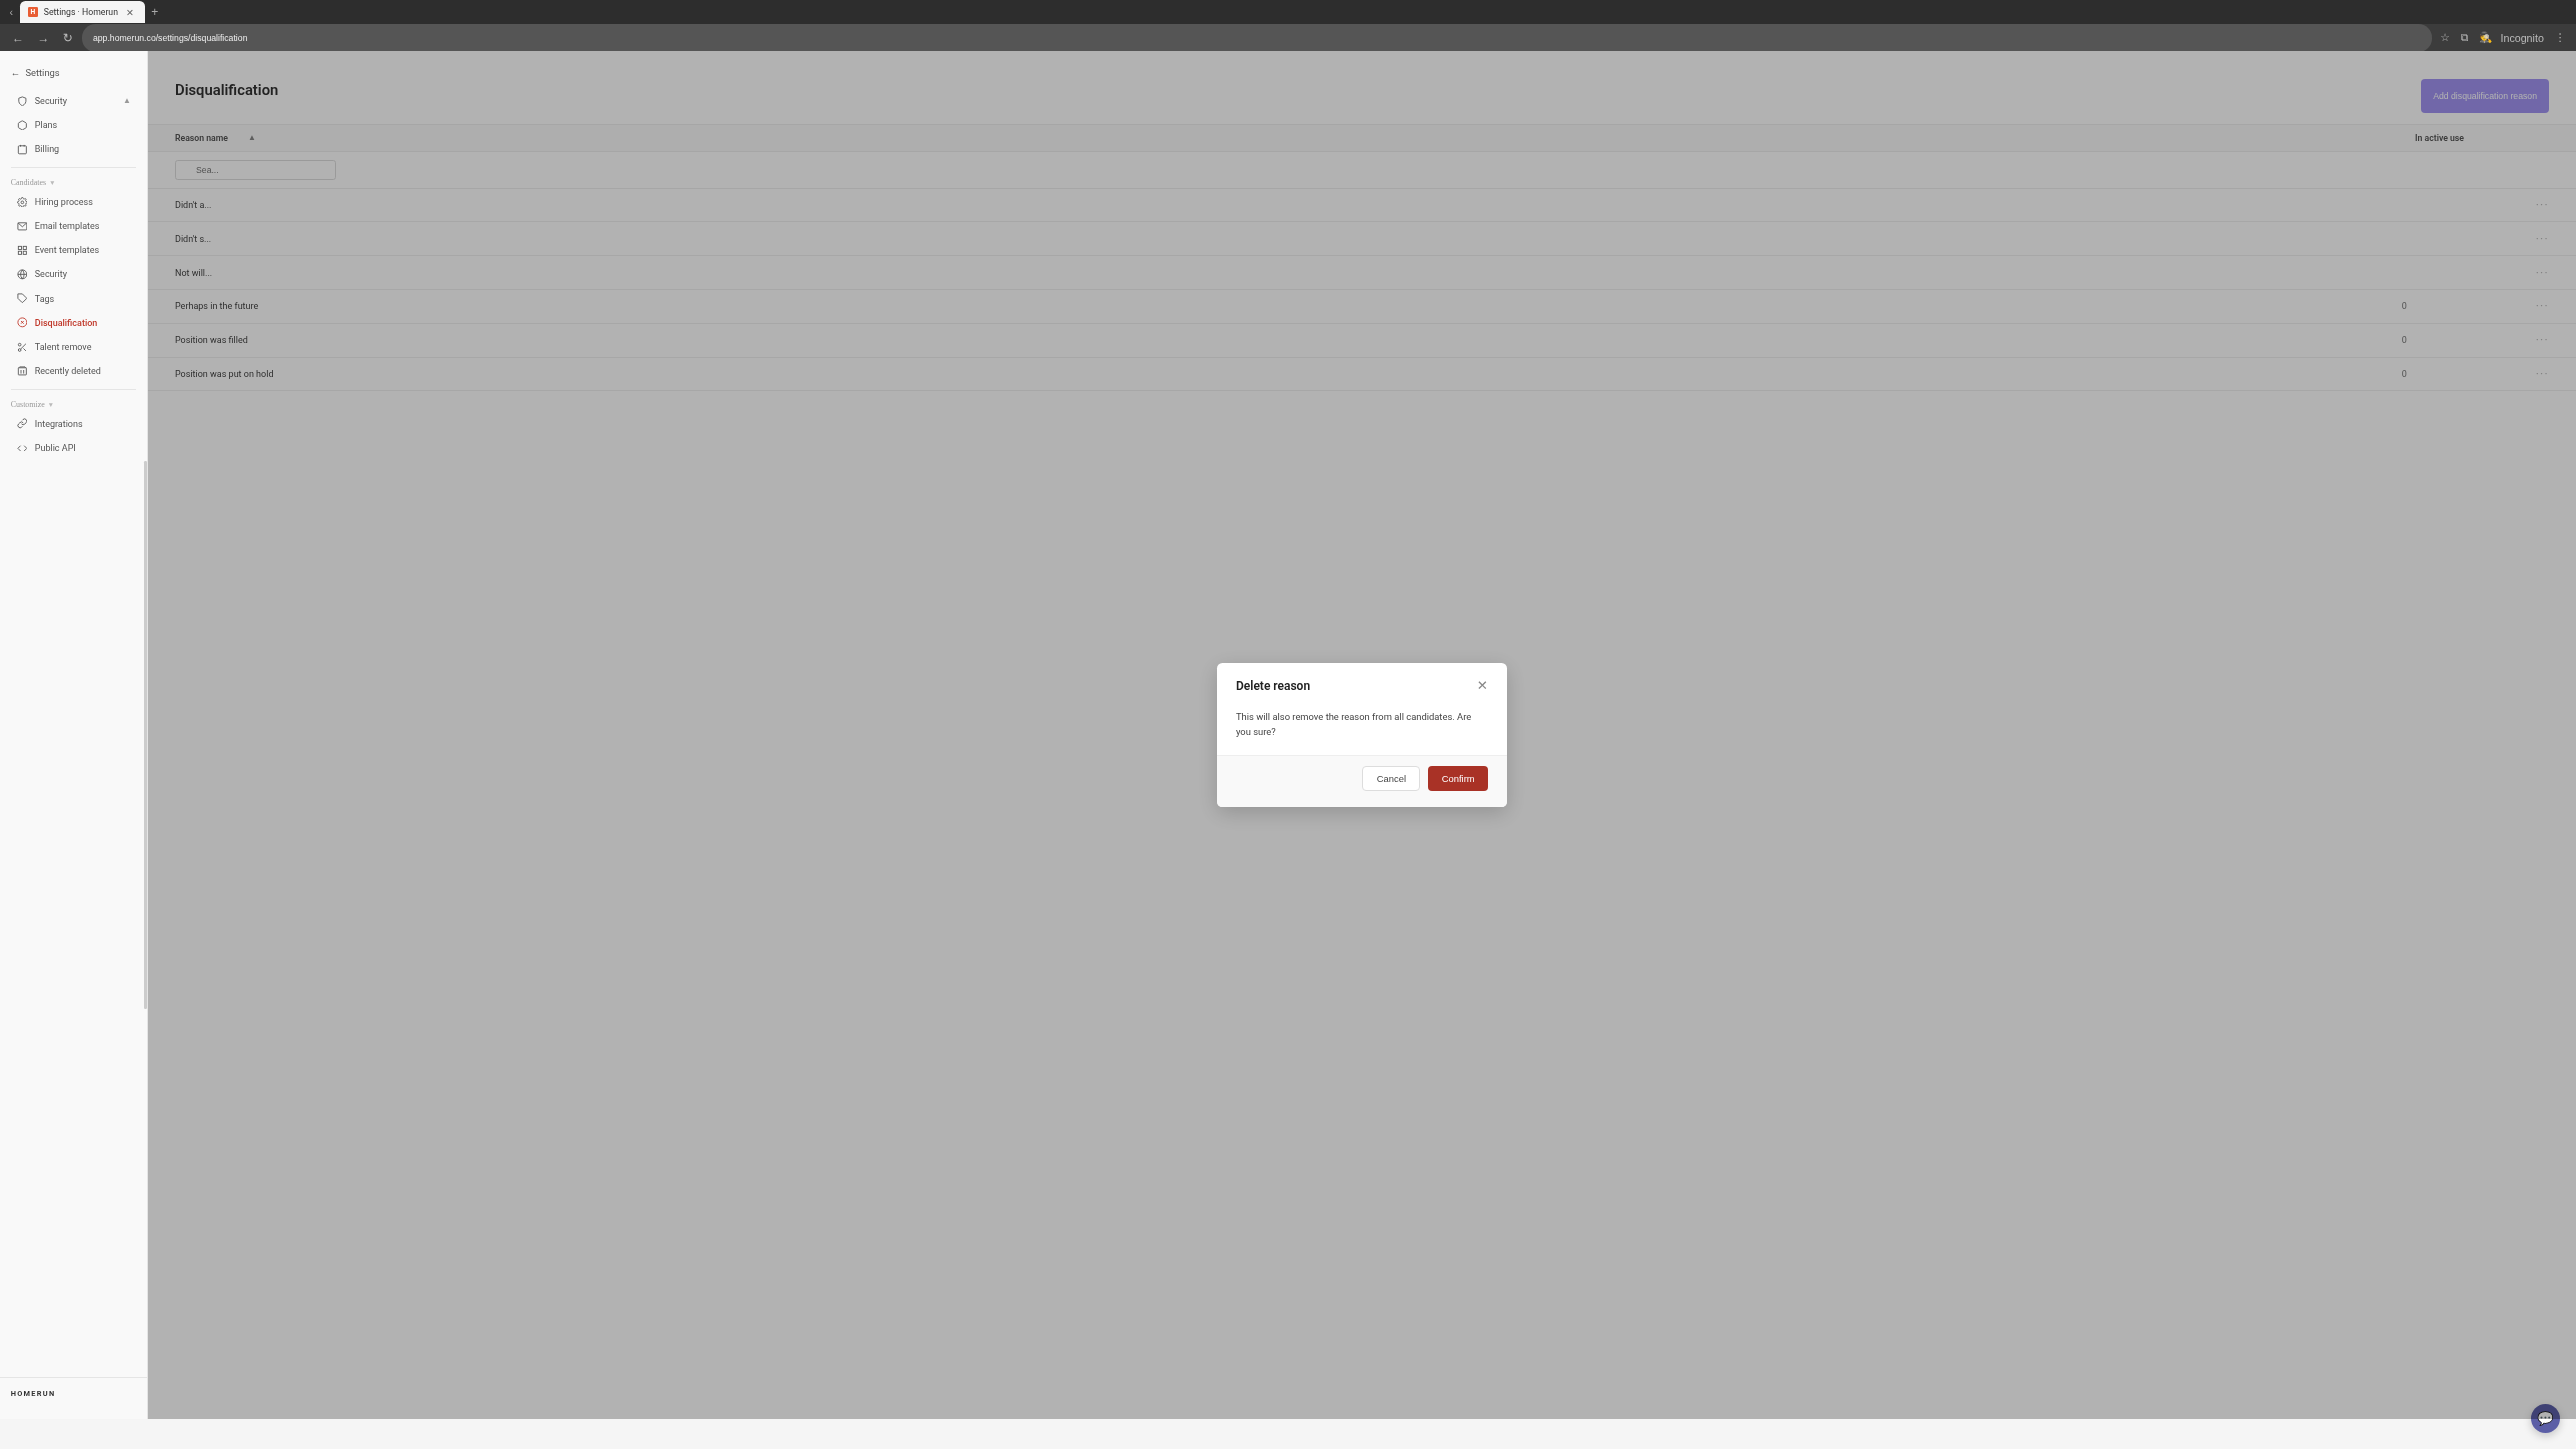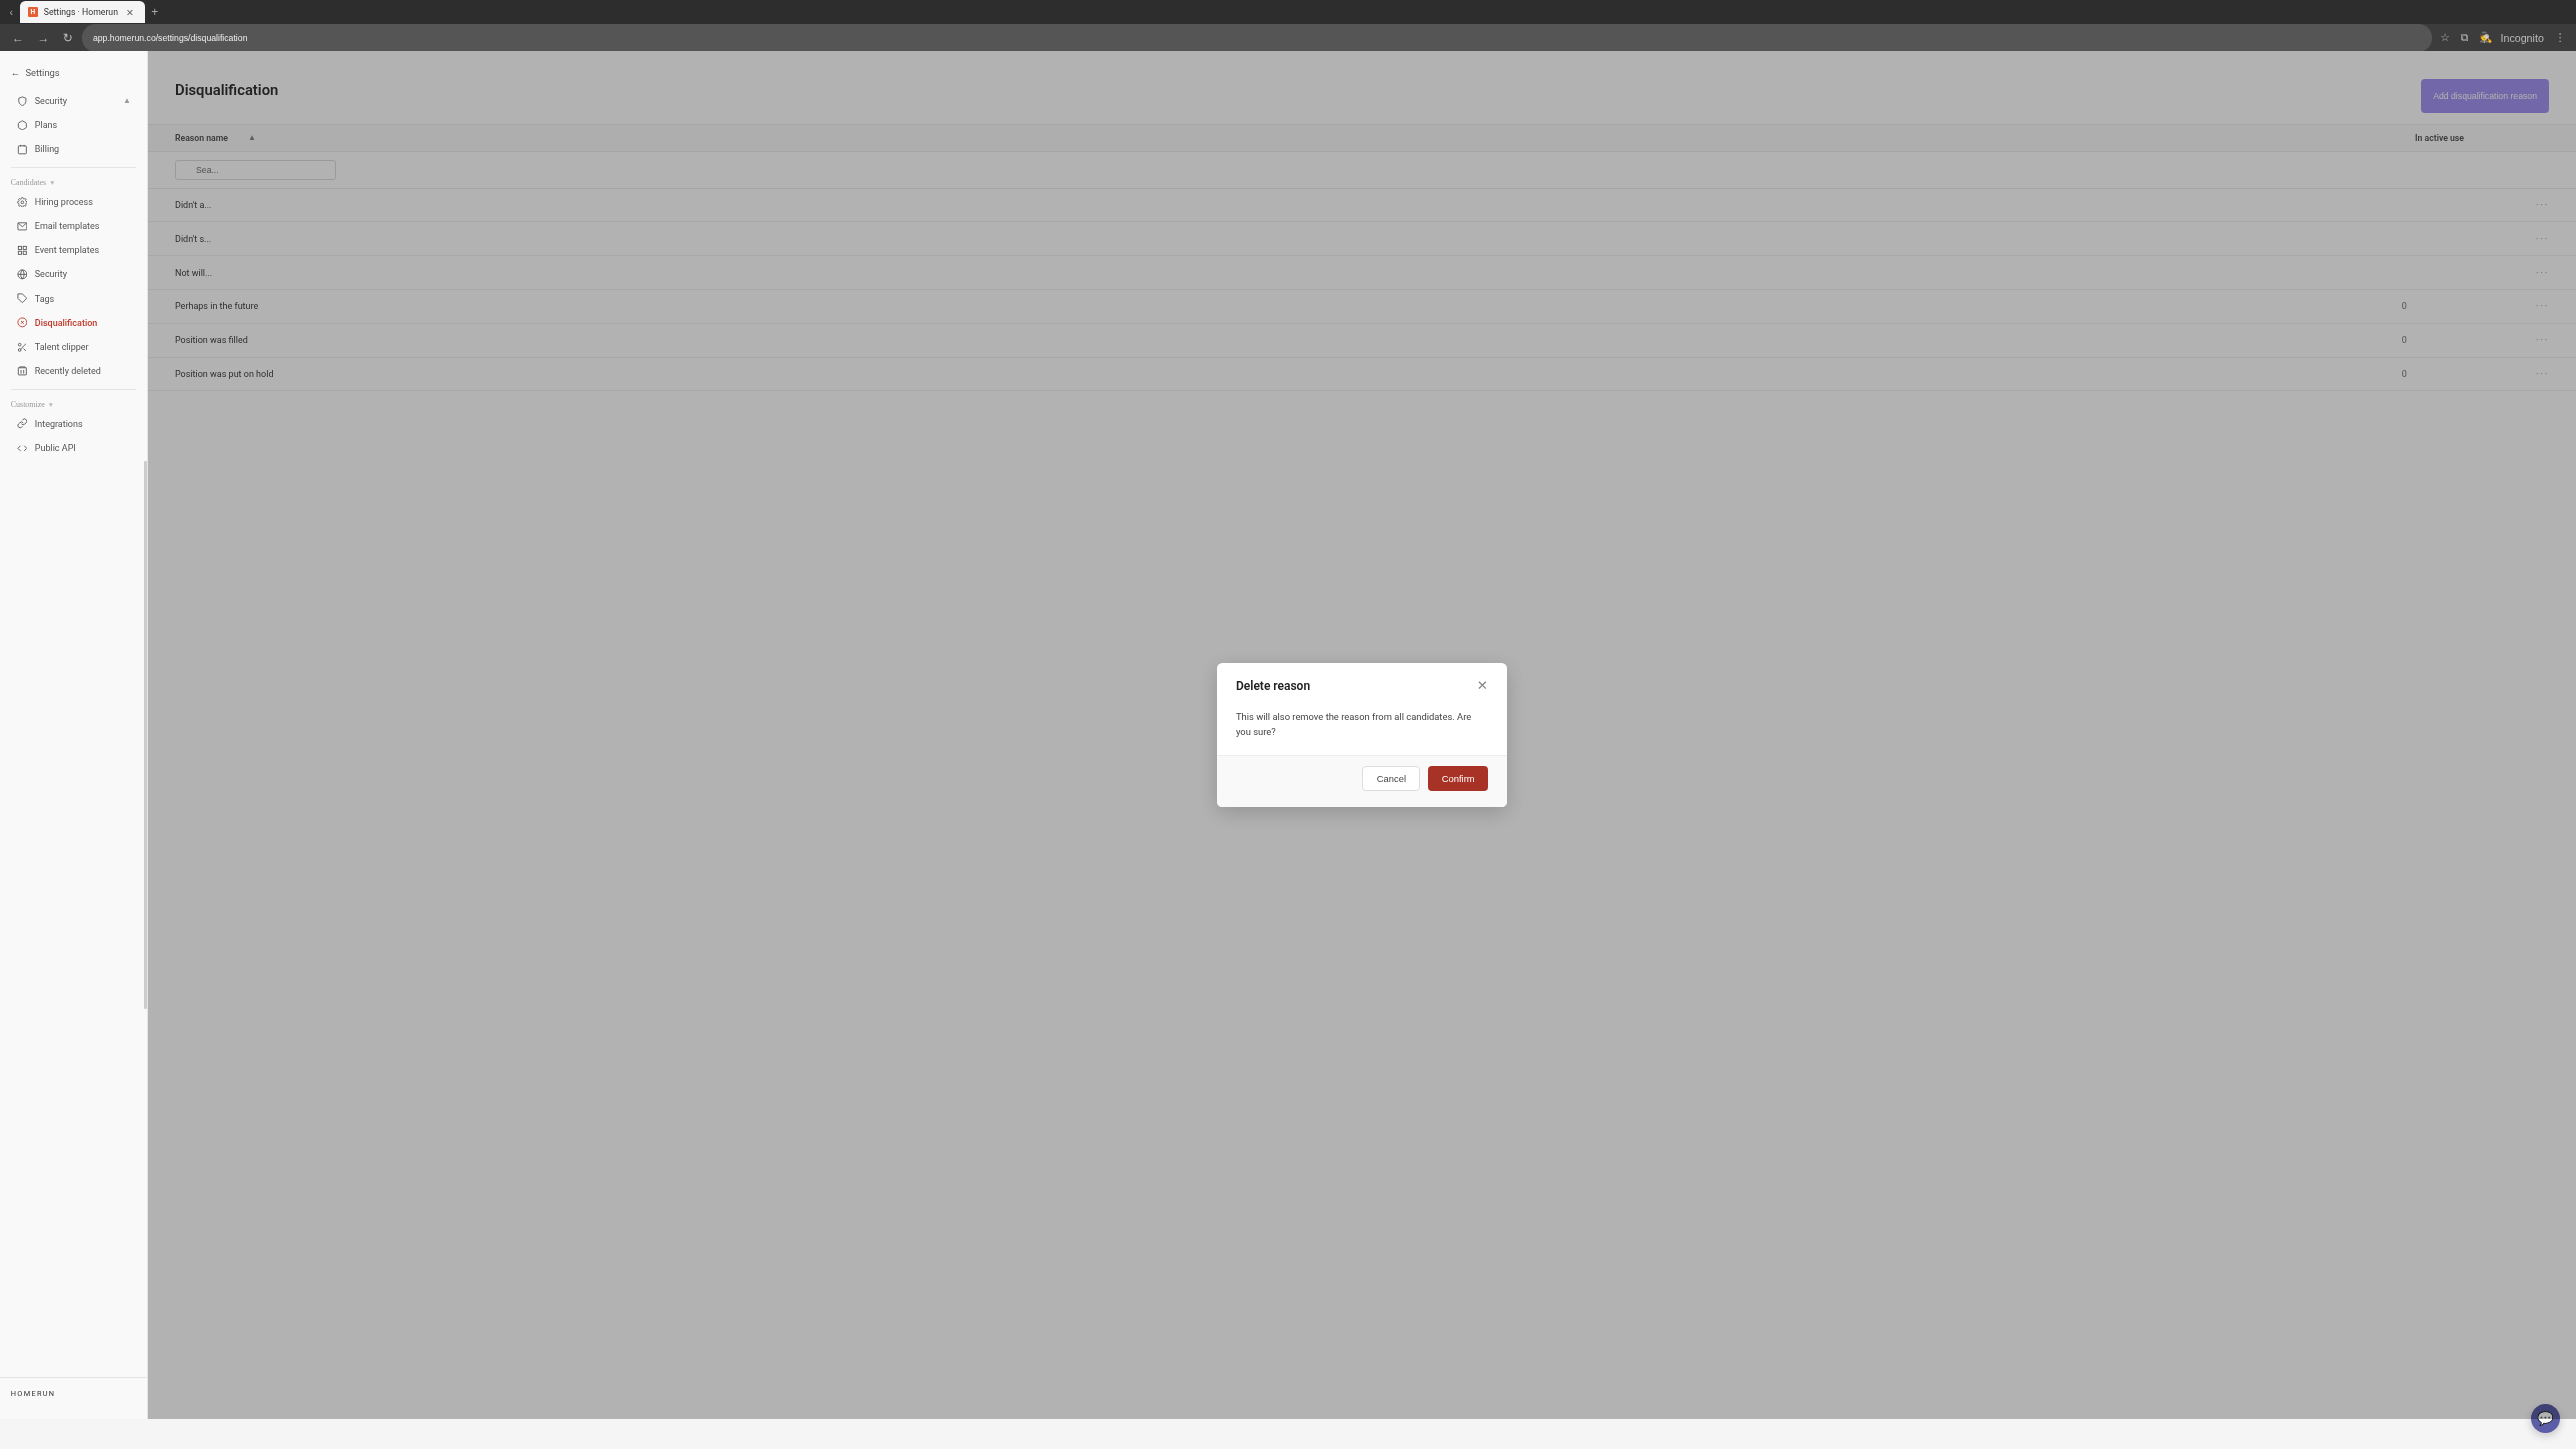--- a/index.html
+++ b/index.html
@@ -484,21 +484,21 @@
 
     <div class="sidebar-item">
       <div class="sidebar-item-icon">
         <svg width="10.7" height="10.7" viewBox="0 0 24 24" fill="none" stroke="currentColor" stroke-width="2">
           <circle cx="6" cy="6" r="3"></circle>
             <circle cx="6" cy="18" r="3"></circle>
             <line x1="20" y1="4" x2="8.12" y2="15.88"></line>
             <line x1="14.47" y1="14.48" x2="20" y2="20"></line>
         </svg>
       </div>
-      <span>Talent clipper</span>
+      <span>Talent remove</span>
     </div>
 
     <div class="sidebar-item">
       <div class="sidebar-item-icon">
         <svg width="10.7" height="10.7" viewBox="0 0 24 24" fill="none" stroke="currentColor" stroke-width="2">
           <rect x="3" y="4" width="18" height="16" rx="1"></rect>
             <line x1="9" y1="9" x2="9" y2="17"></line>
             <line x1="15" y1="9" x2="15" y2="17"></line>
             <path d="M4 4l2-2h12l2 2"></path>
         </svg>
@@ -526,21 +526,21 @@
     <div class="sidebar-item">
       <div class="sidebar-item-icon">
         <svg width="10.7" height="10.7" viewBox="0 0 24 24" fill="none" stroke="currentColor" stroke-width="2">
           <polyline points="16 18 22 12 16 6"></polyline>
             <polyline points="8 6 2 12 8 18"></polyline>
         </svg>
       </div>
       <span>Public API</span>
     </div>
 
-    <div style="margin-top:auto; padding:10.7px; font-size:7.4px; font-weight:400; letter-spacing:1.3px; color:#333; border-top:0.7px solid #e5e5e5; text-transform:uppercase;">
+    <div style="margin-top:auto; padding:10.7px; font-size:7.4px; font-weight:700; letter-spacing:1.3px; color:#333; border-top:0.7px solid #e5e5e5; text-transform:uppercase;">
       <span>HOMERUN</span>
     </div>
 
     <div class="sidebar-scroll-indicator"></div>
   </div>
 
   <div class="main-content">
     <div class="page-header">
       <h1 class="page-title">Disqualification</h1>
       <button class="add-reason-btn">Add disqualification reason</button>

